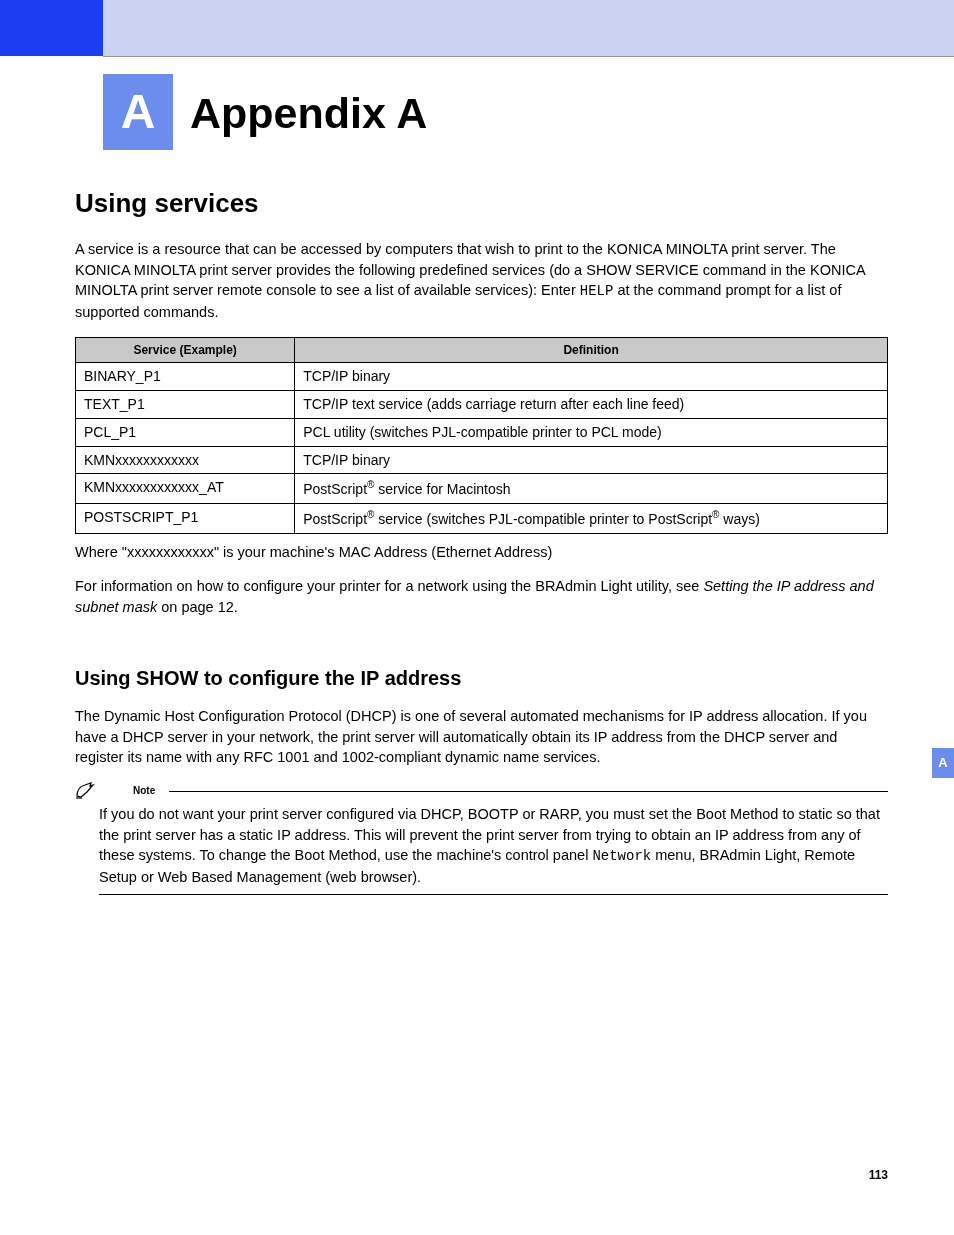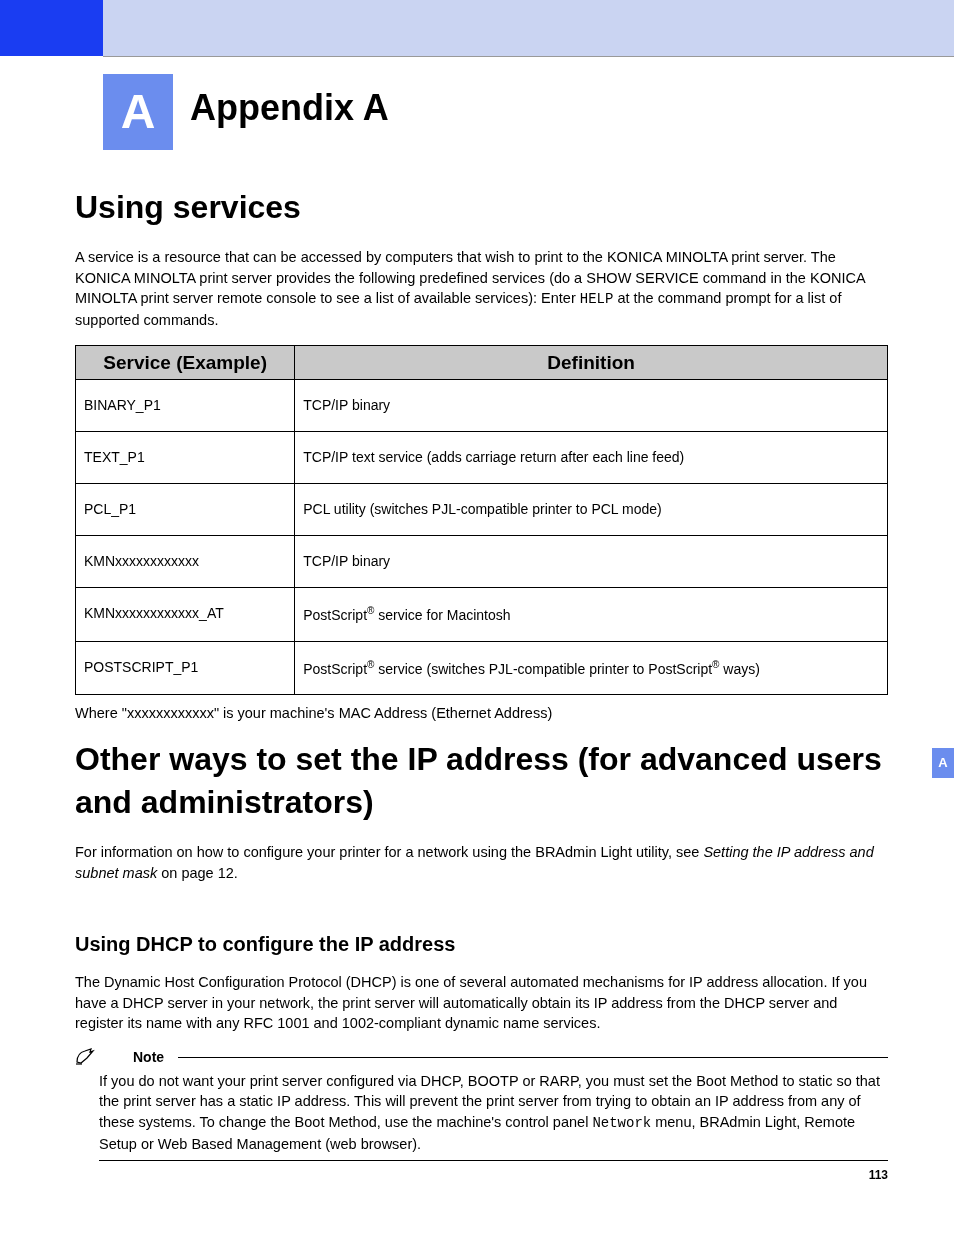--- a/index.html
+++ b/index.html
@@ -40,31 +40,31 @@
     font-size: 48px;
     font-weight: bold;
     display: flex;
     align-items: center;
     justify-content: center;
     font-family: Arial, sans-serif;
   }
   .chapter-title {
     position: absolute;
     top: 84px; left: 190px;
-    font-size: 36px;
+    font-size: 43px;
     font-weight: bold;
   }
   .content {
     position: absolute;
     top: 186px;
     left: 75px;
     right: 66px;
   }
   h1.section {
-    font-size: 32px;
+    font-size: 26px;
     font-weight: bold;
     margin-bottom: 18px;
   }
   p.body {
     margin-bottom: 14px;
     line-height: 1.42;
   }
   code.mono {
     font-family: "Courier New", monospace;
     font-size: 14px;
@@ -74,26 +74,26 @@
     width: 100%;
     border-collapse: collapse;
     margin-top: 6px;
     margin-bottom: 8px;
   }
   table.services th {
     background: #c9c9c9;
     border: 1px solid #000;
     padding: 4px 8px;
     font-weight: bold;
-    font-size: 19px;
+    font-size: 12px;
     text-align: center;
   }
   table.services td {
     border: 1px solid #000;
-    padding: 16px 8px;
+    padding: 4px 8px;
     font-size: 14px;
     vertical-align: top;
   }
   table.services td:first-child { width: 27%; }
   .sup { vertical-align: super; font-size: 10px; }
   .footnote { margin-bottom: 28px; }
   h2.sub {
     font-size: 20px;
     font-weight: bold;
     margin-bottom: 14px;
@@ -103,21 +103,21 @@
   .note-box {
     margin-top: 10px;
   }
   .note-header {
     display: flex;
     align-items: center;
     gap: 6px;
   }
   .note-header .label {
     font-weight: bold;
-    font-size: 14px;
+    font-size: 10px;
     padding-left: 32px;
   }
   .note-header svg { flex-shrink: 0; }
   .note-rule-top {
     flex: 1;
     border-top: 1px solid #000;
     margin-left: 8px;
   }
   .note-body {
     padding: 4px 0 6px 24px;
@@ -198,29 +198,28 @@
       </tr>
       <tr>
         <td>POSTSCRIPT_P1</td>
         <td><span>PostScript</span><span class="sup">®</span><span> service (switches PJL-compatible printer to PostScript</span><span class="sup">®</span><span> ways)</span></td>
       </tr>
     </tbody>
   </table>
 
   <p class="body footnote">Where "xxxxxxxxxxxx" is your machine's MAC Address (Ethernet Address)</p>
 
-  <h1 class="section">Other ways to set the IP address (for advanced users and administrators)</h1>
 
   <p class="body">
     <span>For information on how to configure your printer for a network using the BRAdmin Light utility, see </span><span class="italic">Setting the IP address and subnet mask</span><span> on page 12.</span>
   </p>
 
   <div class="gap1"></div>
 
-  <h2 class="sub">Using DHCP to configure the IP address</h2>
+  <h2 class="sub">Using SHOW to configure the IP address</h2>
 
   <p class="body">The Dynamic Host Configuration Protocol (DHCP) is one of several automated mechanisms for IP address allocation. If you have a DHCP server in your network, the print server will automatically obtain its IP address from the DHCP server and register its name with any RFC 1001 and 1002-compliant dynamic name services.</p>
 
   <div class="note-box">
     <div class="note-header">
       <svg width="20" height="18" viewBox="0 0 20 18">
         <path d="M2 14 Q2 5 10 3 L16 1 L15 4 L18 3 L12 10 L6 15 Z" fill="none" stroke="#000" stroke-width="1.2"></path>
         <line x1="1" y1="16" x2="7" y2="16" stroke="#000" stroke-width="1.2"></line>
       </svg>
       <span class="label">Note</span>

